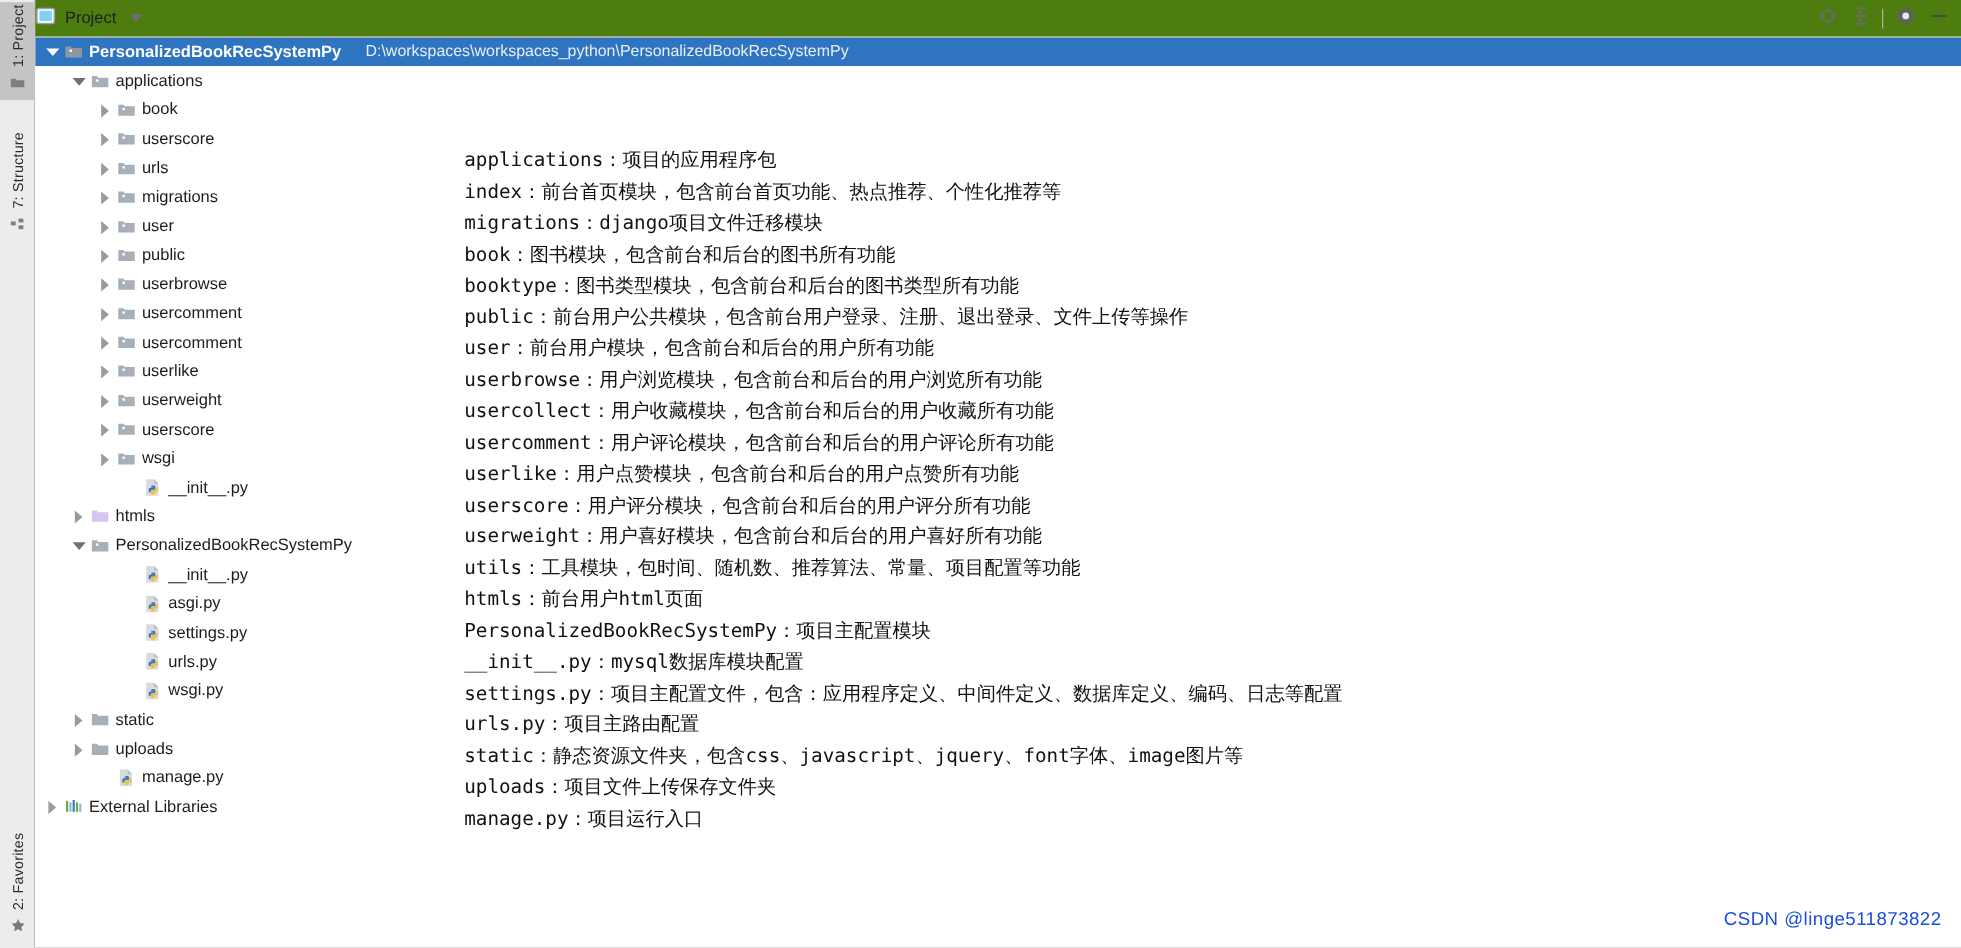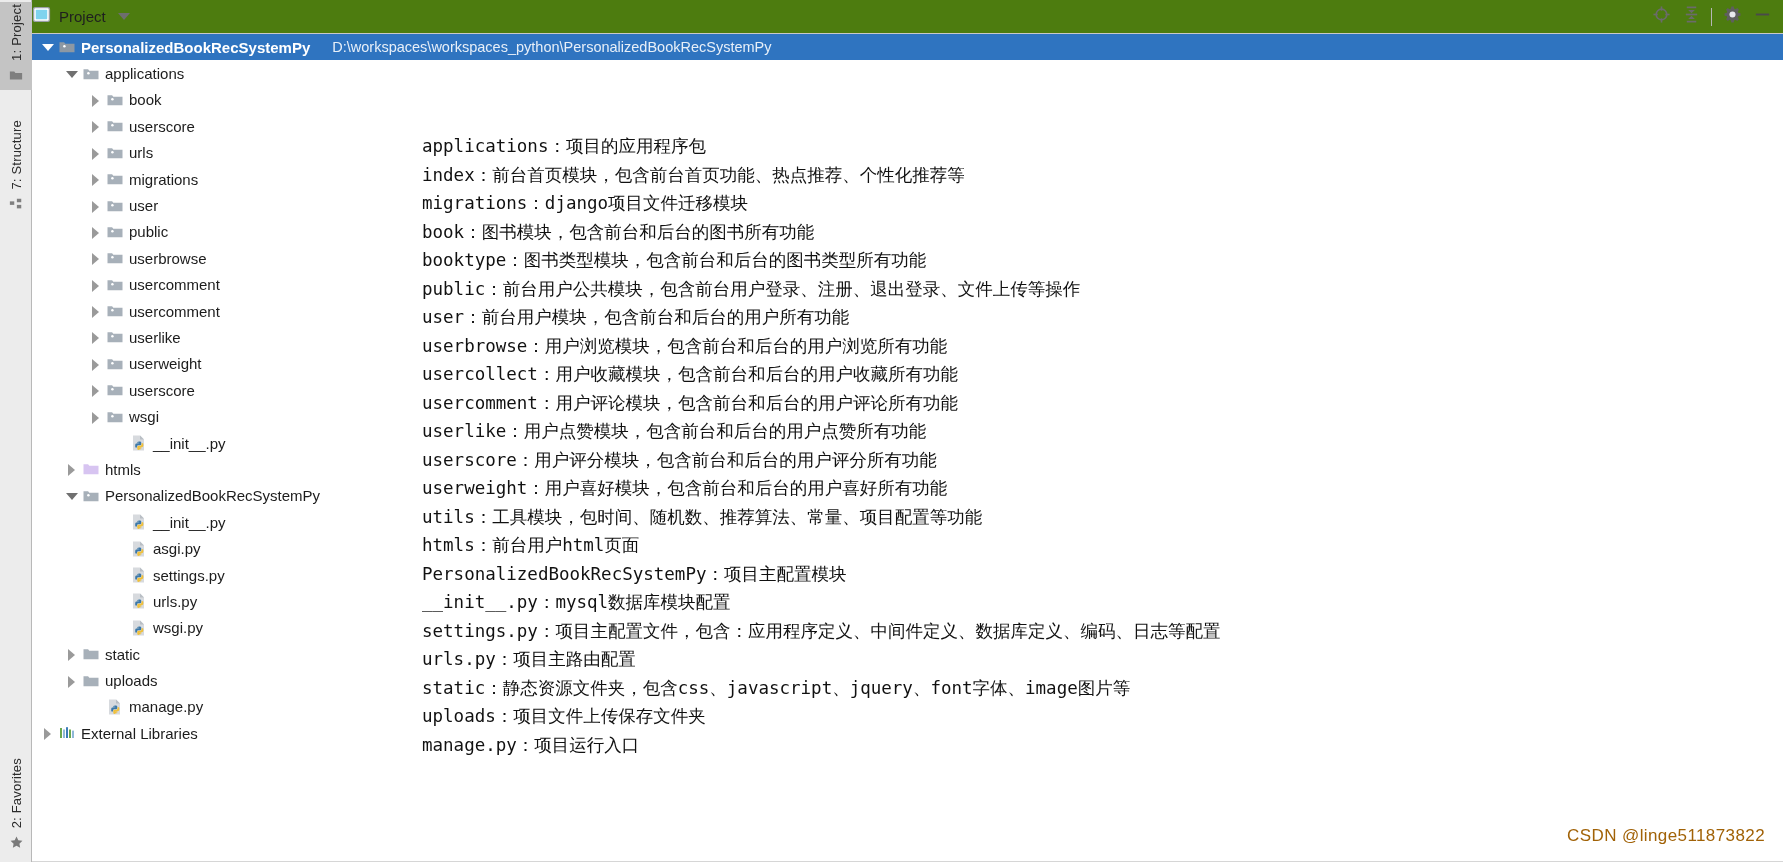--- a/index.html
+++ b/index.html
@@ -172,21 +172,21 @@
     color: #111111;
     white-space: pre;
     letter-spacing: 0px;
   }
 
   .watermark {
     position: absolute;
     right: 18px;
     bottom: 16px;
     font-size: 17px;
-    color: #a16207;
+    color: #1d4ed8;
     letter-spacing: 0.4px;
   }
 
   .panel-bottom-line {
     position: absolute;
     left: 0; right: 0; bottom: 0;
     height: 1px;
     background: #d6d6d6;
   }
 </style>

